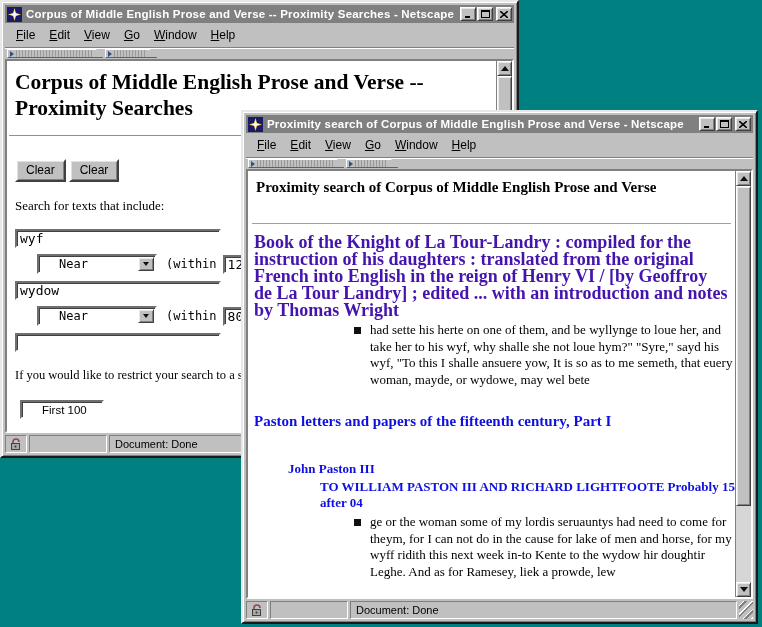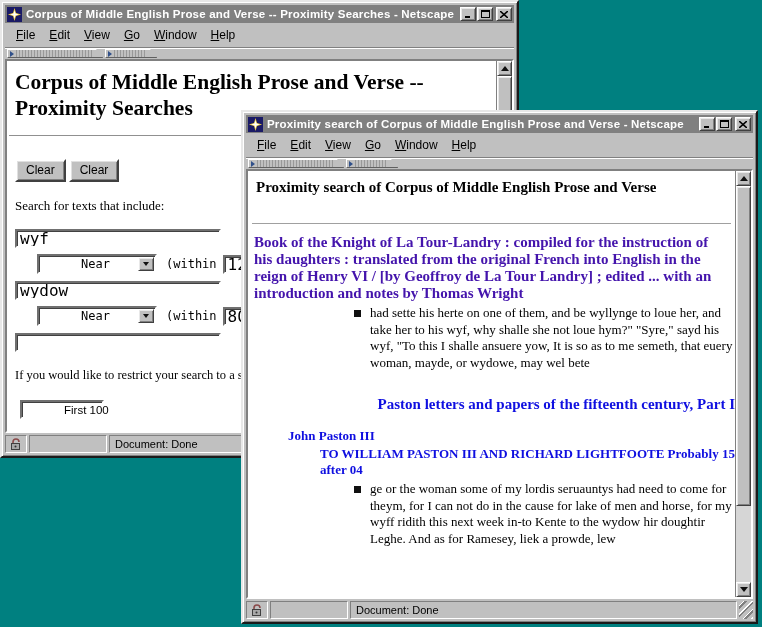--- a/index.html
+++ b/index.html
@@ -71,46 +71,46 @@
   
   .doc { font-family:"Liberation Serif",serif; color:#000; }
   .h1 { font-size:21.5px; font-weight:bold; line-height:26px; padding:8px 8px 0 8px; width:500px; }
   .hr { border:0; border-top:1px solid #909090; border-bottom:1px solid #ffffff; height:0; margin:14px 2px 0 2px; }
   .btnrow { margin:22px 0 0 8px; display:flex; gap:3px; }
   .btn95 { background:#c0c0c0; font-family:"Liberation Sans",sans-serif; font-size:12px; color:#000;
     border:2px solid; border-color:#ffffff #404040 #404040 #ffffff;
     box-shadow: inset 1px 1px 0 #e0e0e0, inset -1px -1px 0 #808080;
     padding:2px 9px 3px 9px; }
   .ptext { font-size:13px; margin:16px 0 0 8px; white-space:nowrap; }
-  .ti { font-family:"DejaVu Sans Mono","Liberation Mono",monospace; font-size:16px; background:#fff; color:#000;
+  .ti { font-family:"DejaVu Sans Mono","Liberation Mono",monospace; font-size:13px; background:#fff; color:#000;
     border:2px solid; border-color:#707070 #ffffff #ffffff #707070; box-shadow: inset 1px 1px 0 #404040;
     height:19px; padding:0 3px; }
   .formrow { display:flex; align-items:center; margin:6px 0 0 30px; white-space:nowrap; }
   .selbox { background:#fff; border:2px solid; border-color:#707070 #ffffff #ffffff #707070; box-shadow: inset 1px 1px 0 #404040;
     height:20px; width:120px; display:flex; align-items:center; }
-  .selbox .seltext { flex:1; font-family:"DejaVu Sans Mono","Liberation Mono",monospace; font-size:12px; padding-left:20px;margin-left:22px; }
+  .selbox .seltext { flex:1; font-family:"DejaVu Sans Mono","Liberation Mono",monospace; font-size:12px; padding-left:20px; }
   .selarrow { flex:0 0 16px; height:14px; margin-right:1px; background:#c0c0c0;
     border:1px solid; border-color:#ffffff #404040 #404040 #ffffff;
     box-shadow: inset 1px 1px 0 #e8e8e8, inset -1px -1px 0 #808080;
     display:flex; align-items:center; justify-content:center; }
   .selarrow .tri-dn { border-left-width:3px; border-right-width:3px; border-top-width:4px; }
   .monolabel { font-family:"DejaVu Sans Mono","Liberation Mono",monospace; font-size:12px; margin-left:9px; margin-right:6px; }
 
   
   .h3 { font-size:15px; font-weight:bold; padding:8px 8px 0 8px; }
   .matches { font-size:15px; font-weight:bold; margin:17px 0 0 8px; }
   .hr2 { border:0; border-top:1px solid #a0a0a0; border-bottom:1px solid #ffffff; height:0; margin:27px 4px 0 4px; }
-  .vtitle { color:#4414AC; font-weight:bold; font-size:15px; line-height:17px; margin:9px 6px 0 6px; }
+  .vtitle { color:#4414AC; font-weight:bold; font-size:18px; line-height:17px; margin:9px 6px 0 6px; }
   .bluelink { color:#0F0FE0; font-weight:bold; font-size:13px; }
   .chapter { margin:15px 0 0 40px; }
   .li { display:flex; margin:3px 0 0 106px; }
   .li .sq { flex:0 0 7px; height:7px; background:#101010; margin:5px 9px 0 0; }
   .li .litext { font-size:13px; line-height:16.5px; }
-  .h3blue { color:#0F0FE0; font-weight:bold; font-size:15px; margin:25px 0 0 6px;text-align:right; }
-  .author { margin:13px 0 0 40px; }
+  .h3blue { color:#0F0FE0; font-weight:bold; font-size:15px; margin:25px 0 0 6px; }
+  .author { margin:29px 0 0 40px; }
   .letter { margin:2px 0 0 72px; line-height:16px; }
 </style>
 </head>
 <body>
 
 <div class="win" style="left:0; top:0; width:519px; height:458px;">
   <div class="titlebar">
     <svg class="appicon" viewBox="0 0 16 16">
       <rect x="0" y="0" width="16" height="16" fill="#1a1a66"></rect>
       <polygon points="8,1 9.6,6.4 15,8 9.6,9.6 8,15 6.4,9.6 1,8 6.4,6.4" fill="#f4d03f"></polygon>

